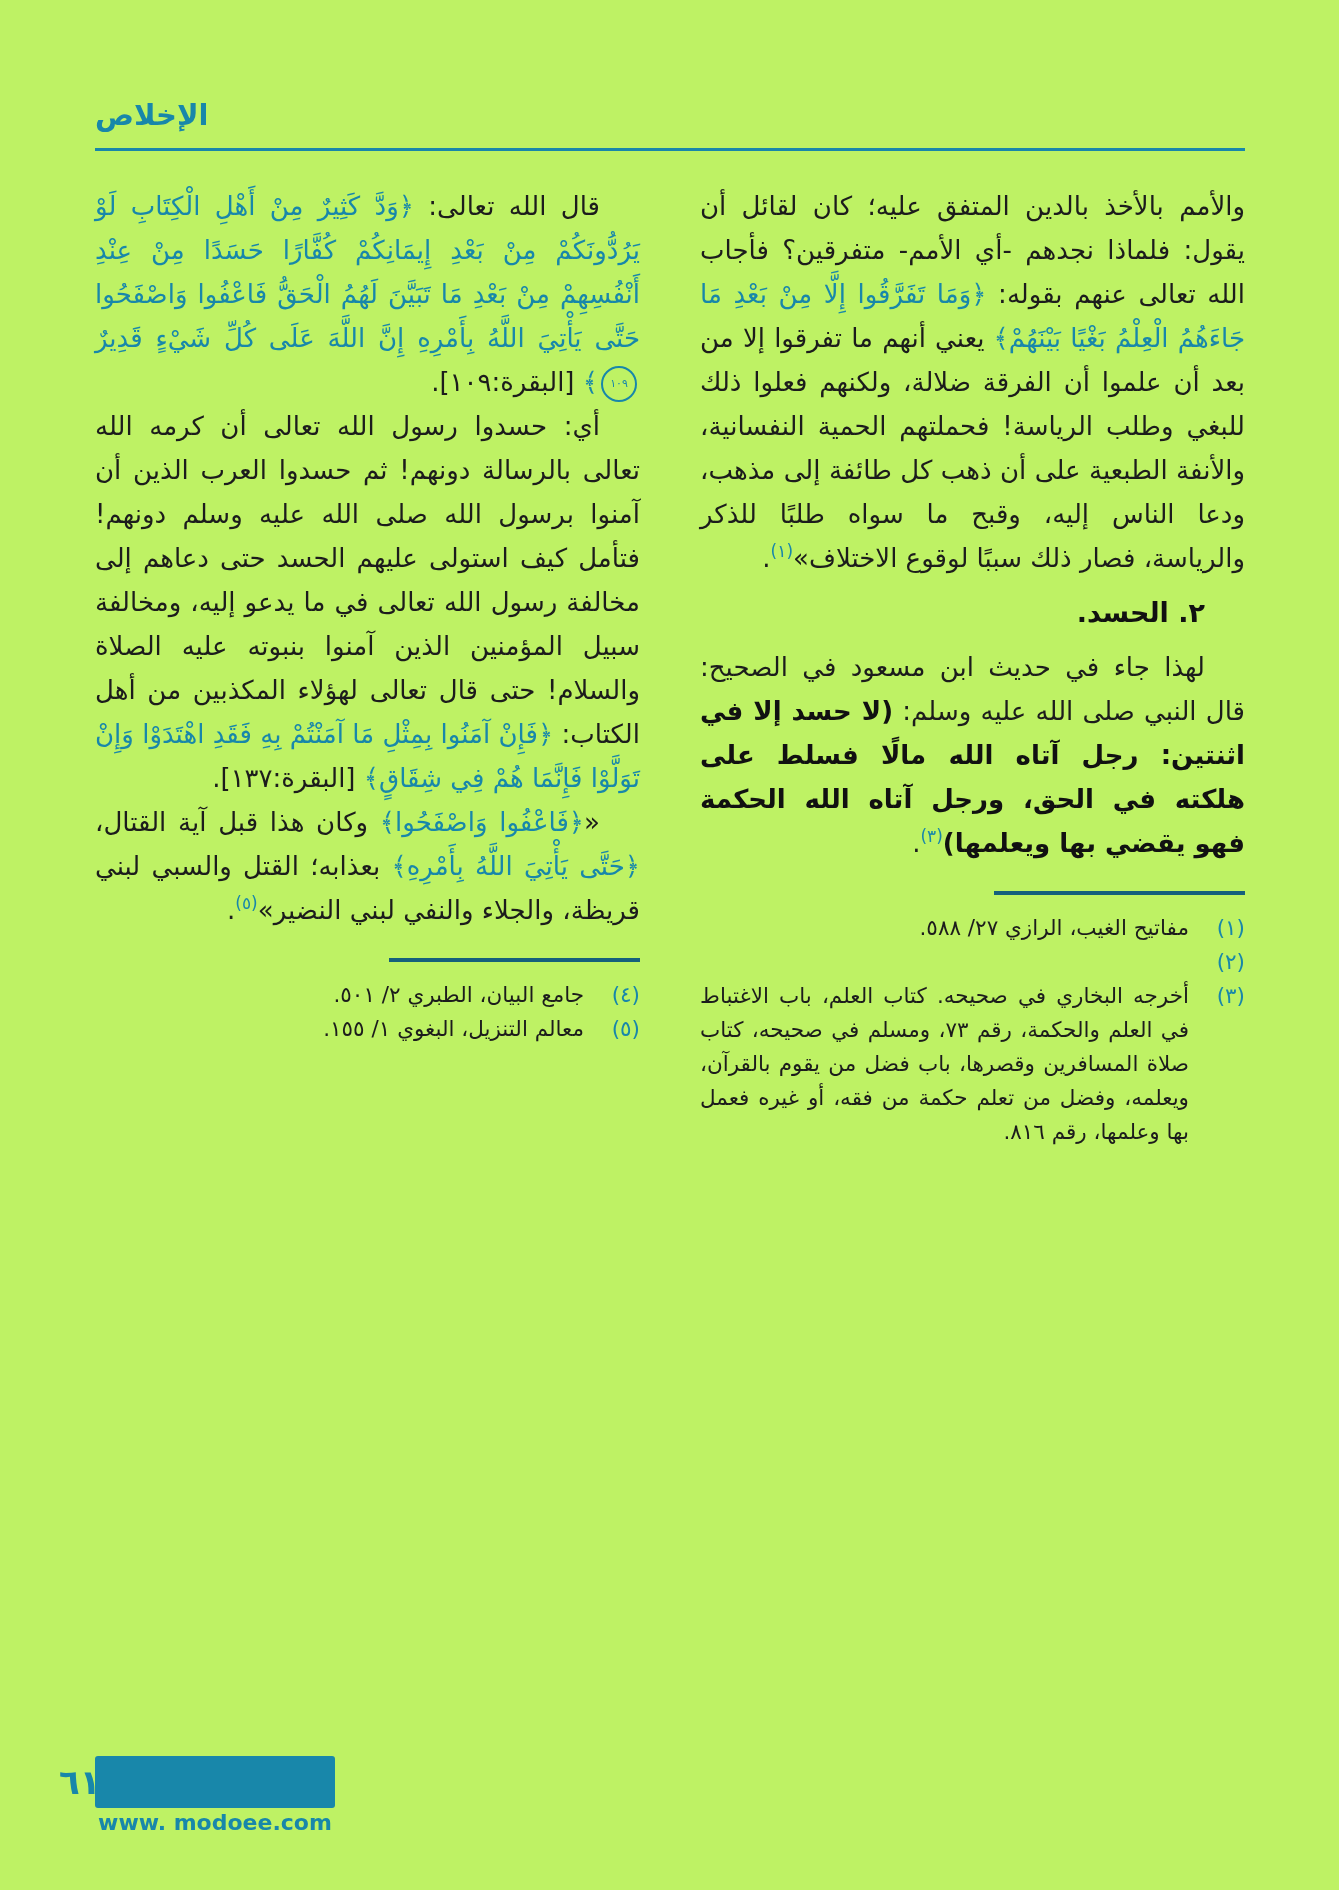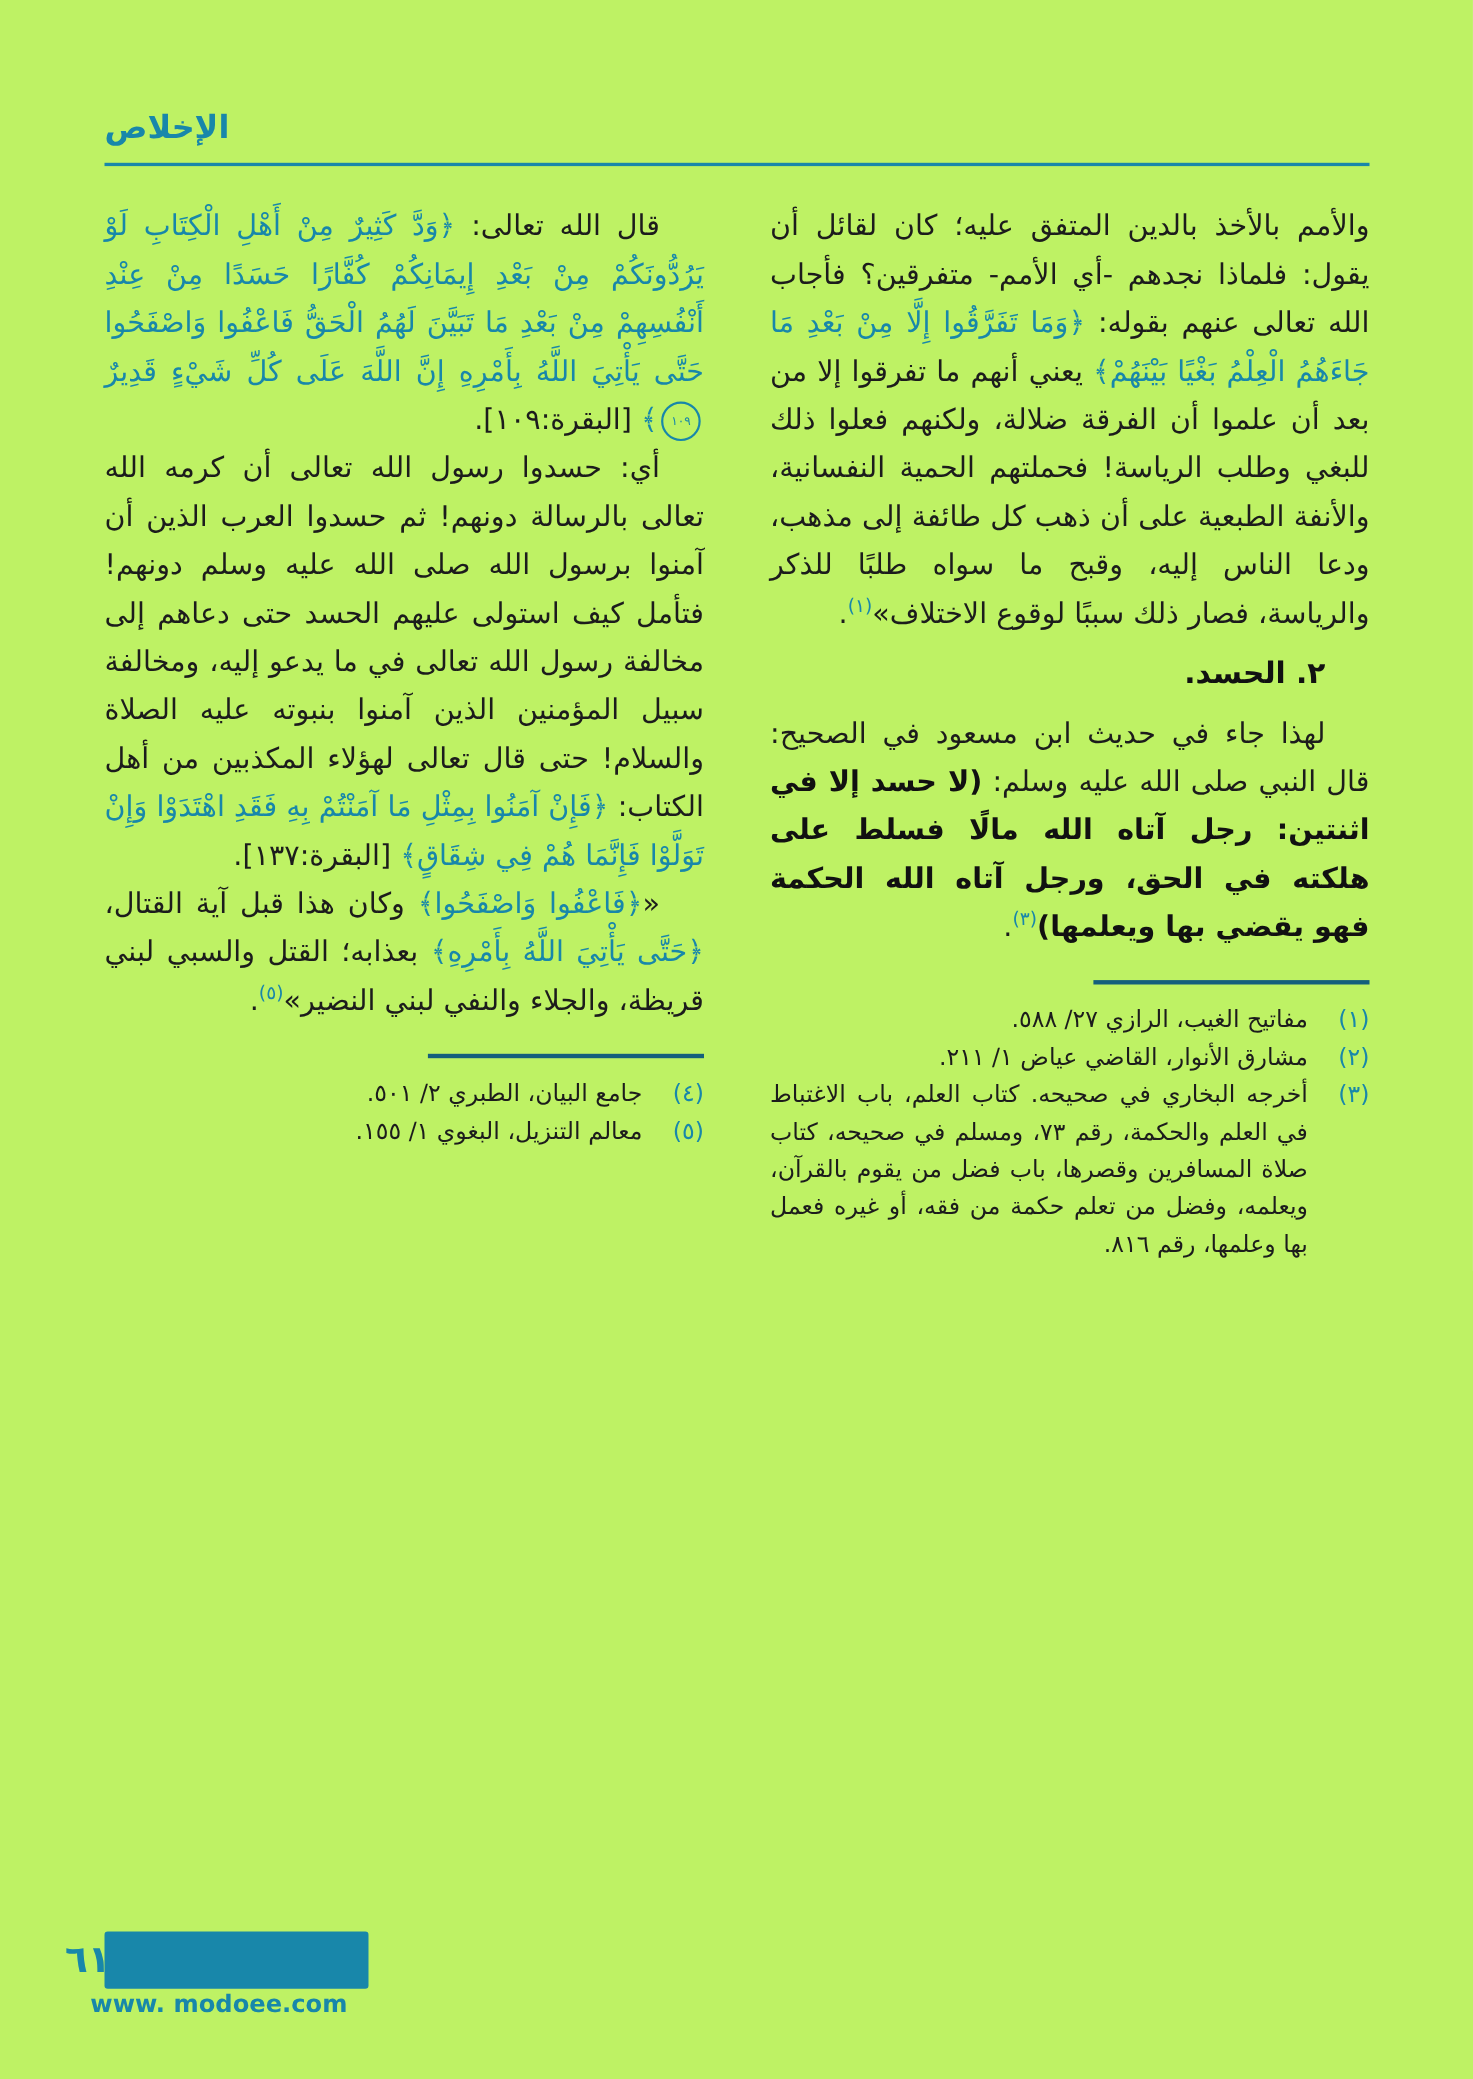--- a/index.html
+++ b/index.html
@@ -60,21 +60,21 @@
   
   .page-number {
     position:absolute; left:28px; top:1762px;
     font-size:34px; font-weight:bold; color:var(--accent);margin-left:31px;
   }
   .footer-bar {
     position:absolute; left:95px; top:1756px; width:240px; height:52px;
     background:var(--accent); border-radius:3px;
   }
   .website {
-    position:absolute; left:79px; top:1810px; width:240px;
+    position:absolute; left:95px; top:1810px; width:240px;
     text-align:center; direction:ltr;
     font-size:22px; font-weight:bold; color:var(--accent);
   }
 </style>
 </head>
 <body>
 
 <div class="page" style="--accent: #1887aa; --sep: #14607c;">
 
   <div class="page-title">الإخلاص</div>
@@ -89,21 +89,20 @@
           <p class=" indent"><span class="seg-normal">لهذا جاء في حديث ابن مسعود في الصحيح: قال النبي صلى الله عليه وسلم: </span><span class="seg-bold">(لا حسد إلا في اثنتين: رجل آتاه الله مالًا فسلط على هلكته في الحق، ورجل آتاه الله الحكمة فهو يقضي بها ويعلمها)</span><span class="seg-ref">(٣)</span><span class="seg-normal">.</span></p>
         </div>
       <div class="fn-sep"></div>
       <div class="col-fns" id="right-fns">
           <div class="fn-row">
             <span class="fn-num">(١)</span>
             <span class="fn-text">مفاتيح الغيب، الرازي ٢٧/ ٥٨٨.</span>
           </div>
           <div class="fn-row">
             <span class="fn-num">(٢)</span>
-            <span class="fn-text">مشارق الأنوار، القاضي عياض ١/ ٢١١.</span>
           </div>
           <div class="fn-row">
             <span class="fn-num">(٣)</span>
             <span class="fn-text">أخرجه البخاري في صحيحه. كتاب العلم، باب الاغتباط في العلم والحكمة، رقم ٧٣، ومسلم في صحيحه، كتاب صلاة المسافرين وقصرها، باب فضل من يقوم بالقرآن، ويعلمه، وفضل من تعلم حكمة من فقه، أو غيره فعمل بها وعلمها، رقم ٨١٦.</span>
           </div>
         </div>
     </div>
     <div class="column">
       <div class="col-text" id="left-text">
           <p class=" indent"><span class="seg-normal">قال الله تعالى: </span><span class="seg-quran">﴿وَدَّ كَثِيرٌ مِنْ أَهْلِ الْكِتَابِ لَوْ يَرُدُّونَكُمْ مِنْ بَعْدِ إِيمَانِكُمْ كُفَّارًا حَسَدًا مِنْ عِنْدِ أَنْفُسِهِمْ مِنْ بَعْدِ مَا تَبَيَّنَ لَهُمُ الْحَقُّ فَاعْفُوا وَاصْفَحُوا حَتَّى يَأْتِيَ اللَّهُ بِأَمْرِهِ إِنَّ اللَّهَ عَلَى كُلِّ شَيْءٍ قَدِيرٌ </span><span class="seg-ayah">١٠٩</span><span class="seg-quran">﴾</span><span class="seg-normal"> [البقرة:١٠٩].</span></p>

